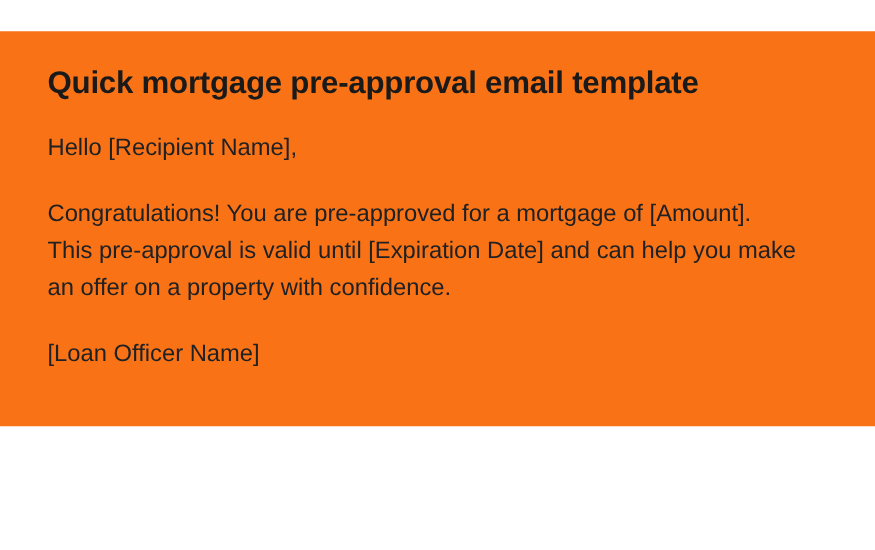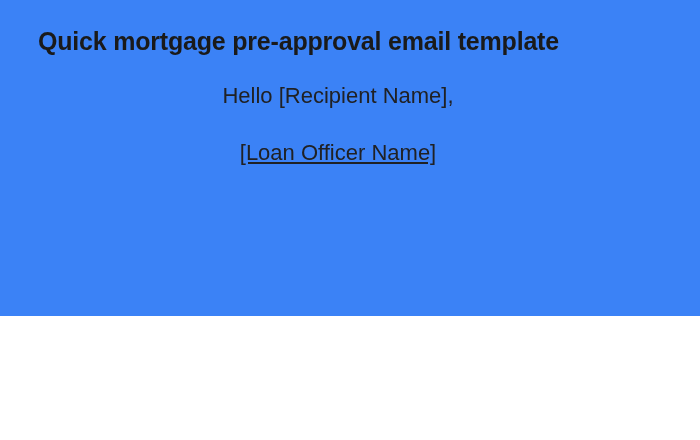--- a/index.html
+++ b/index.html
@@ -12,46 +12,46 @@
     background: #ffffff;
     font-family: "Liberation Sans", sans-serif;
     color: #202124;
     overflow: hidden;
   }
   .page {
     width: 700px;
     height: 316px;
     box-sizing: border-box;
     padding: 26px 38px 0 38px;
-    background: #3b82f6;
+    background: #f97316;
+    margin-top: 25px;
   }
   .doc-title {
     font-size: 25px;
     font-weight: bold;
     line-height: 1.25;
     letter-spacing: -0.2px;
     color: #1a1a1a;
     margin: 0 0 22px 0;
   }
   .para {
-    font-size: 22px;
+    font-size: 19px;
     line-height: 1.55;
     color: #202124;
     margin: 0 0 23px 0;
     max-width: 600px;
-    text-align: center;
   }
   .para.body-block {
     margin-bottom: 24px;
   }
   .para:last-child {
     margin-bottom: 0;
-    text-decoration: underline;
   }
 </style>
 </head>
 <body>
 
 <div class="page">
   <h1 class="doc-title">Quick mortgage pre-approval email template</h1>
   <p class="para">Hello [Recipient Name],</p>
+  <p class="para body-block">Congratulations! You are pre-approved for a mortgage of [Amount]. This pre-approval is valid until [Expiration Date] and can help you make an offer on a property with confidence.</p>
   <p class="para">[Loan Officer Name]</p>
 </div>
 
 </body></html>

